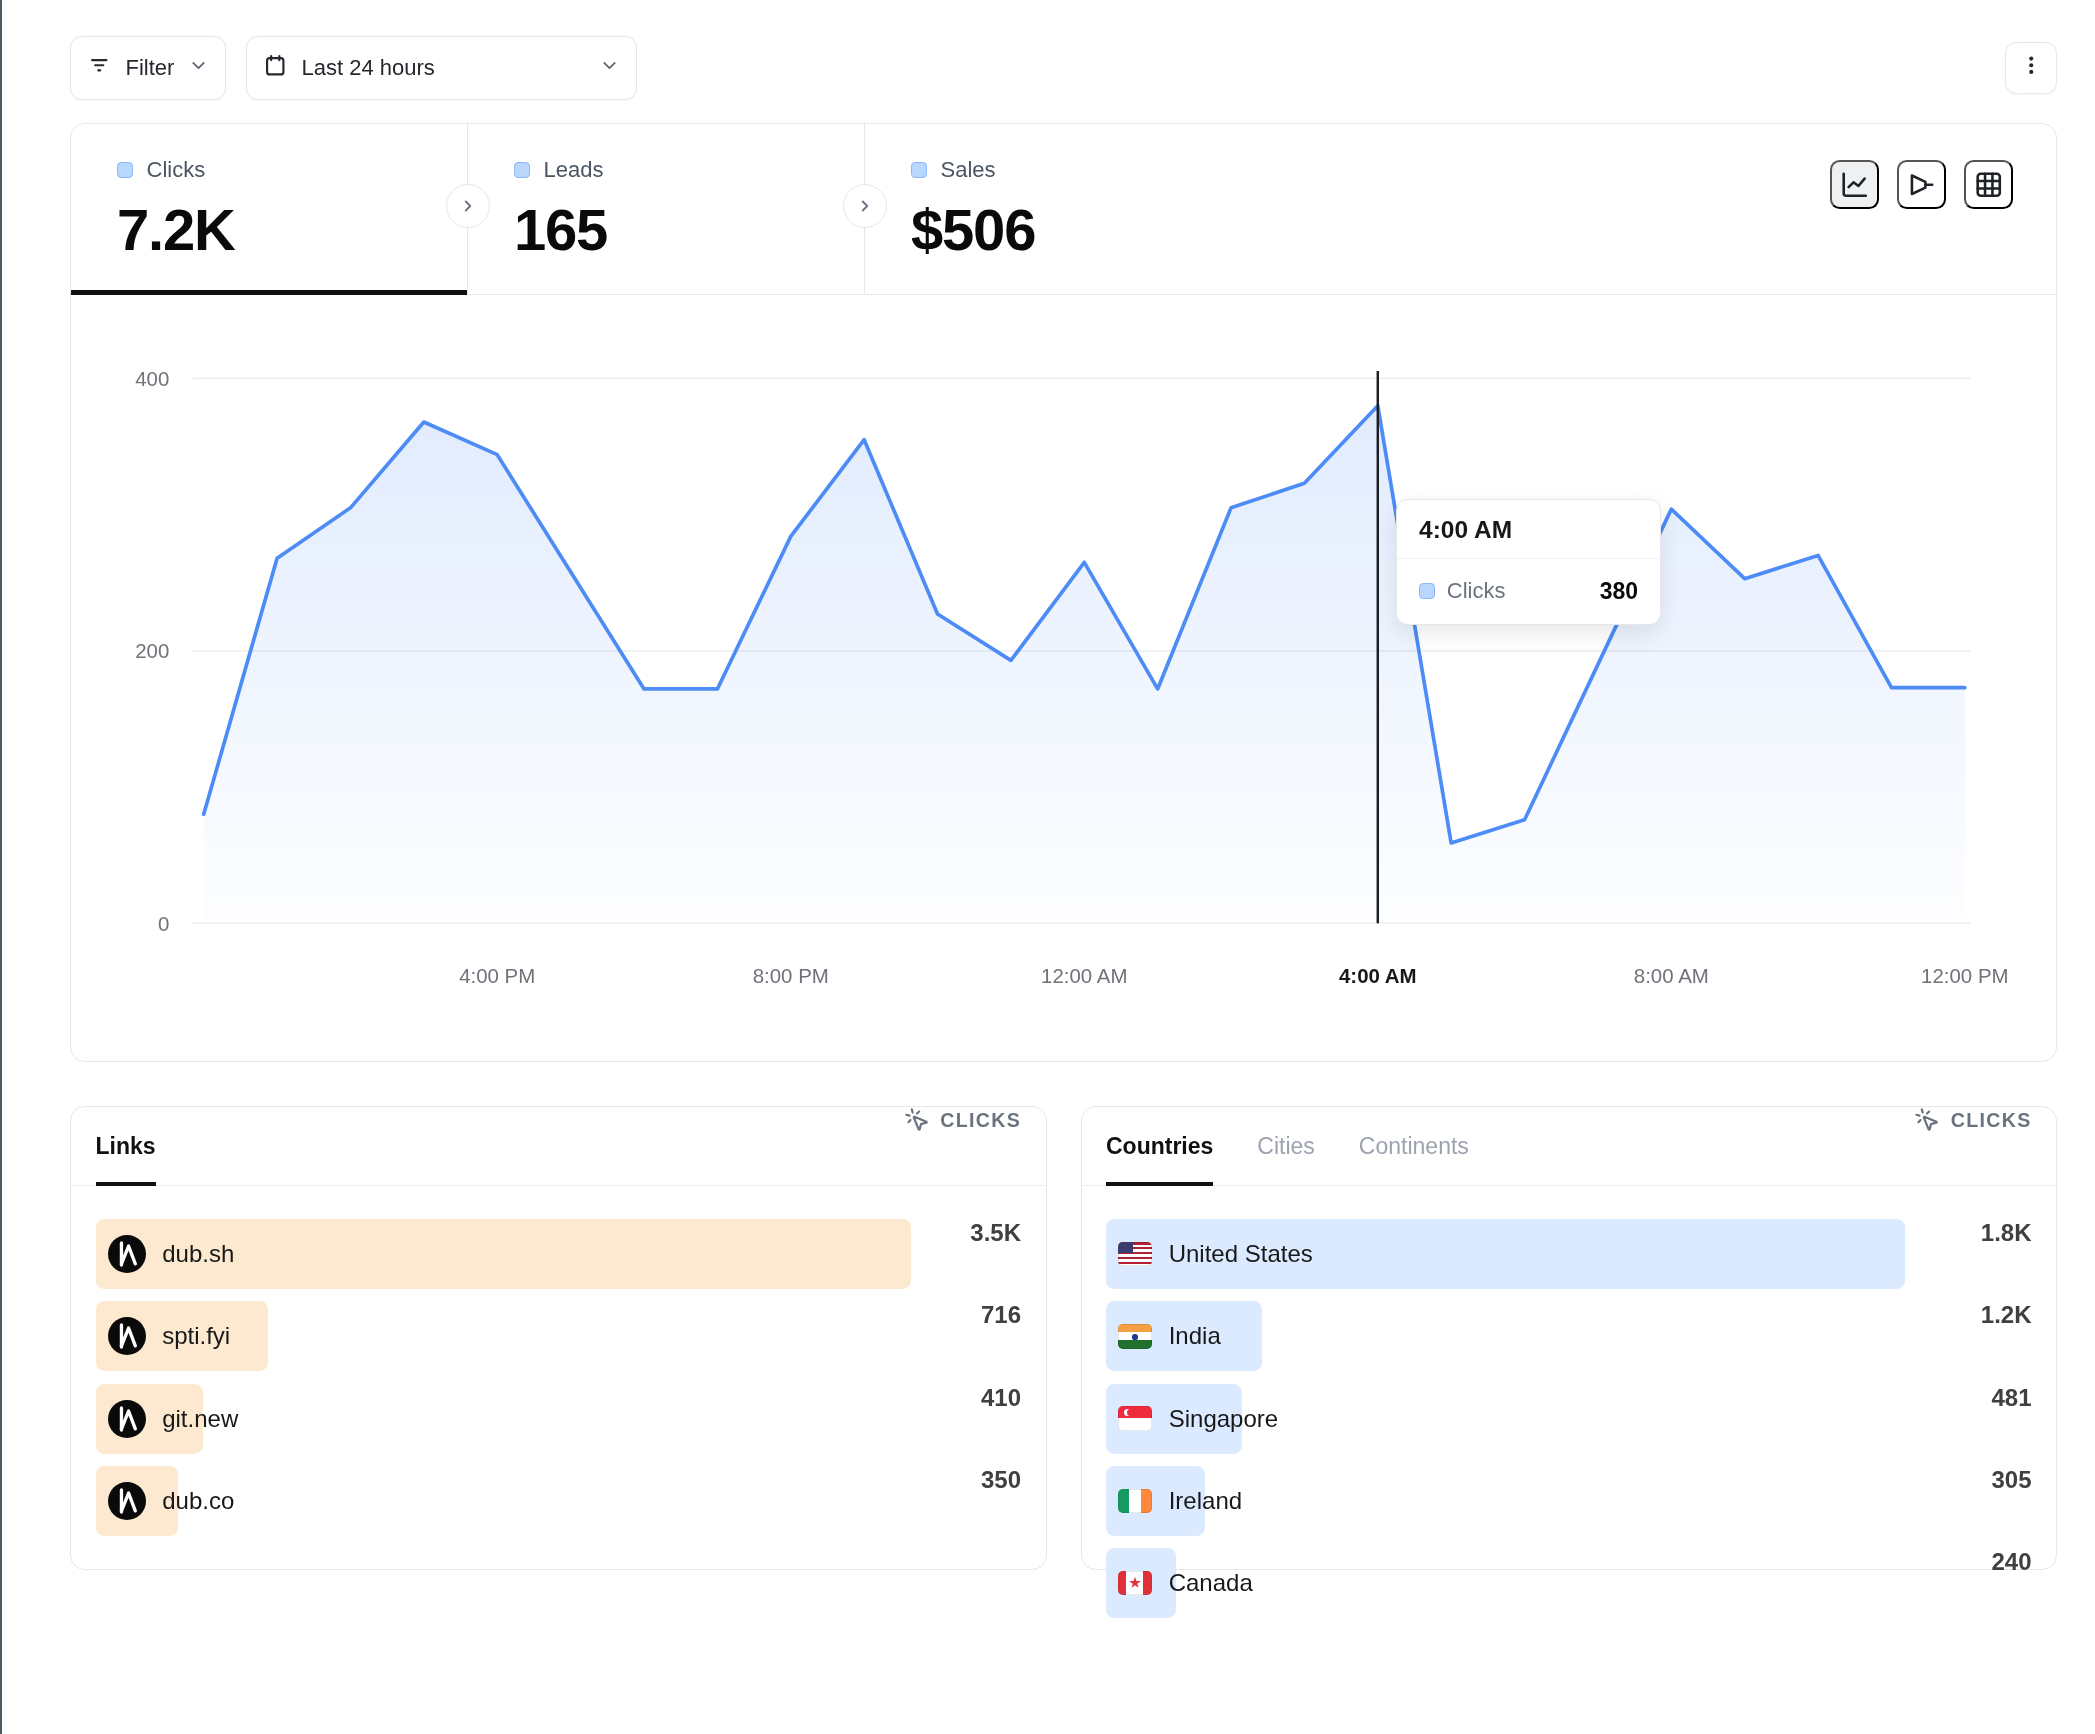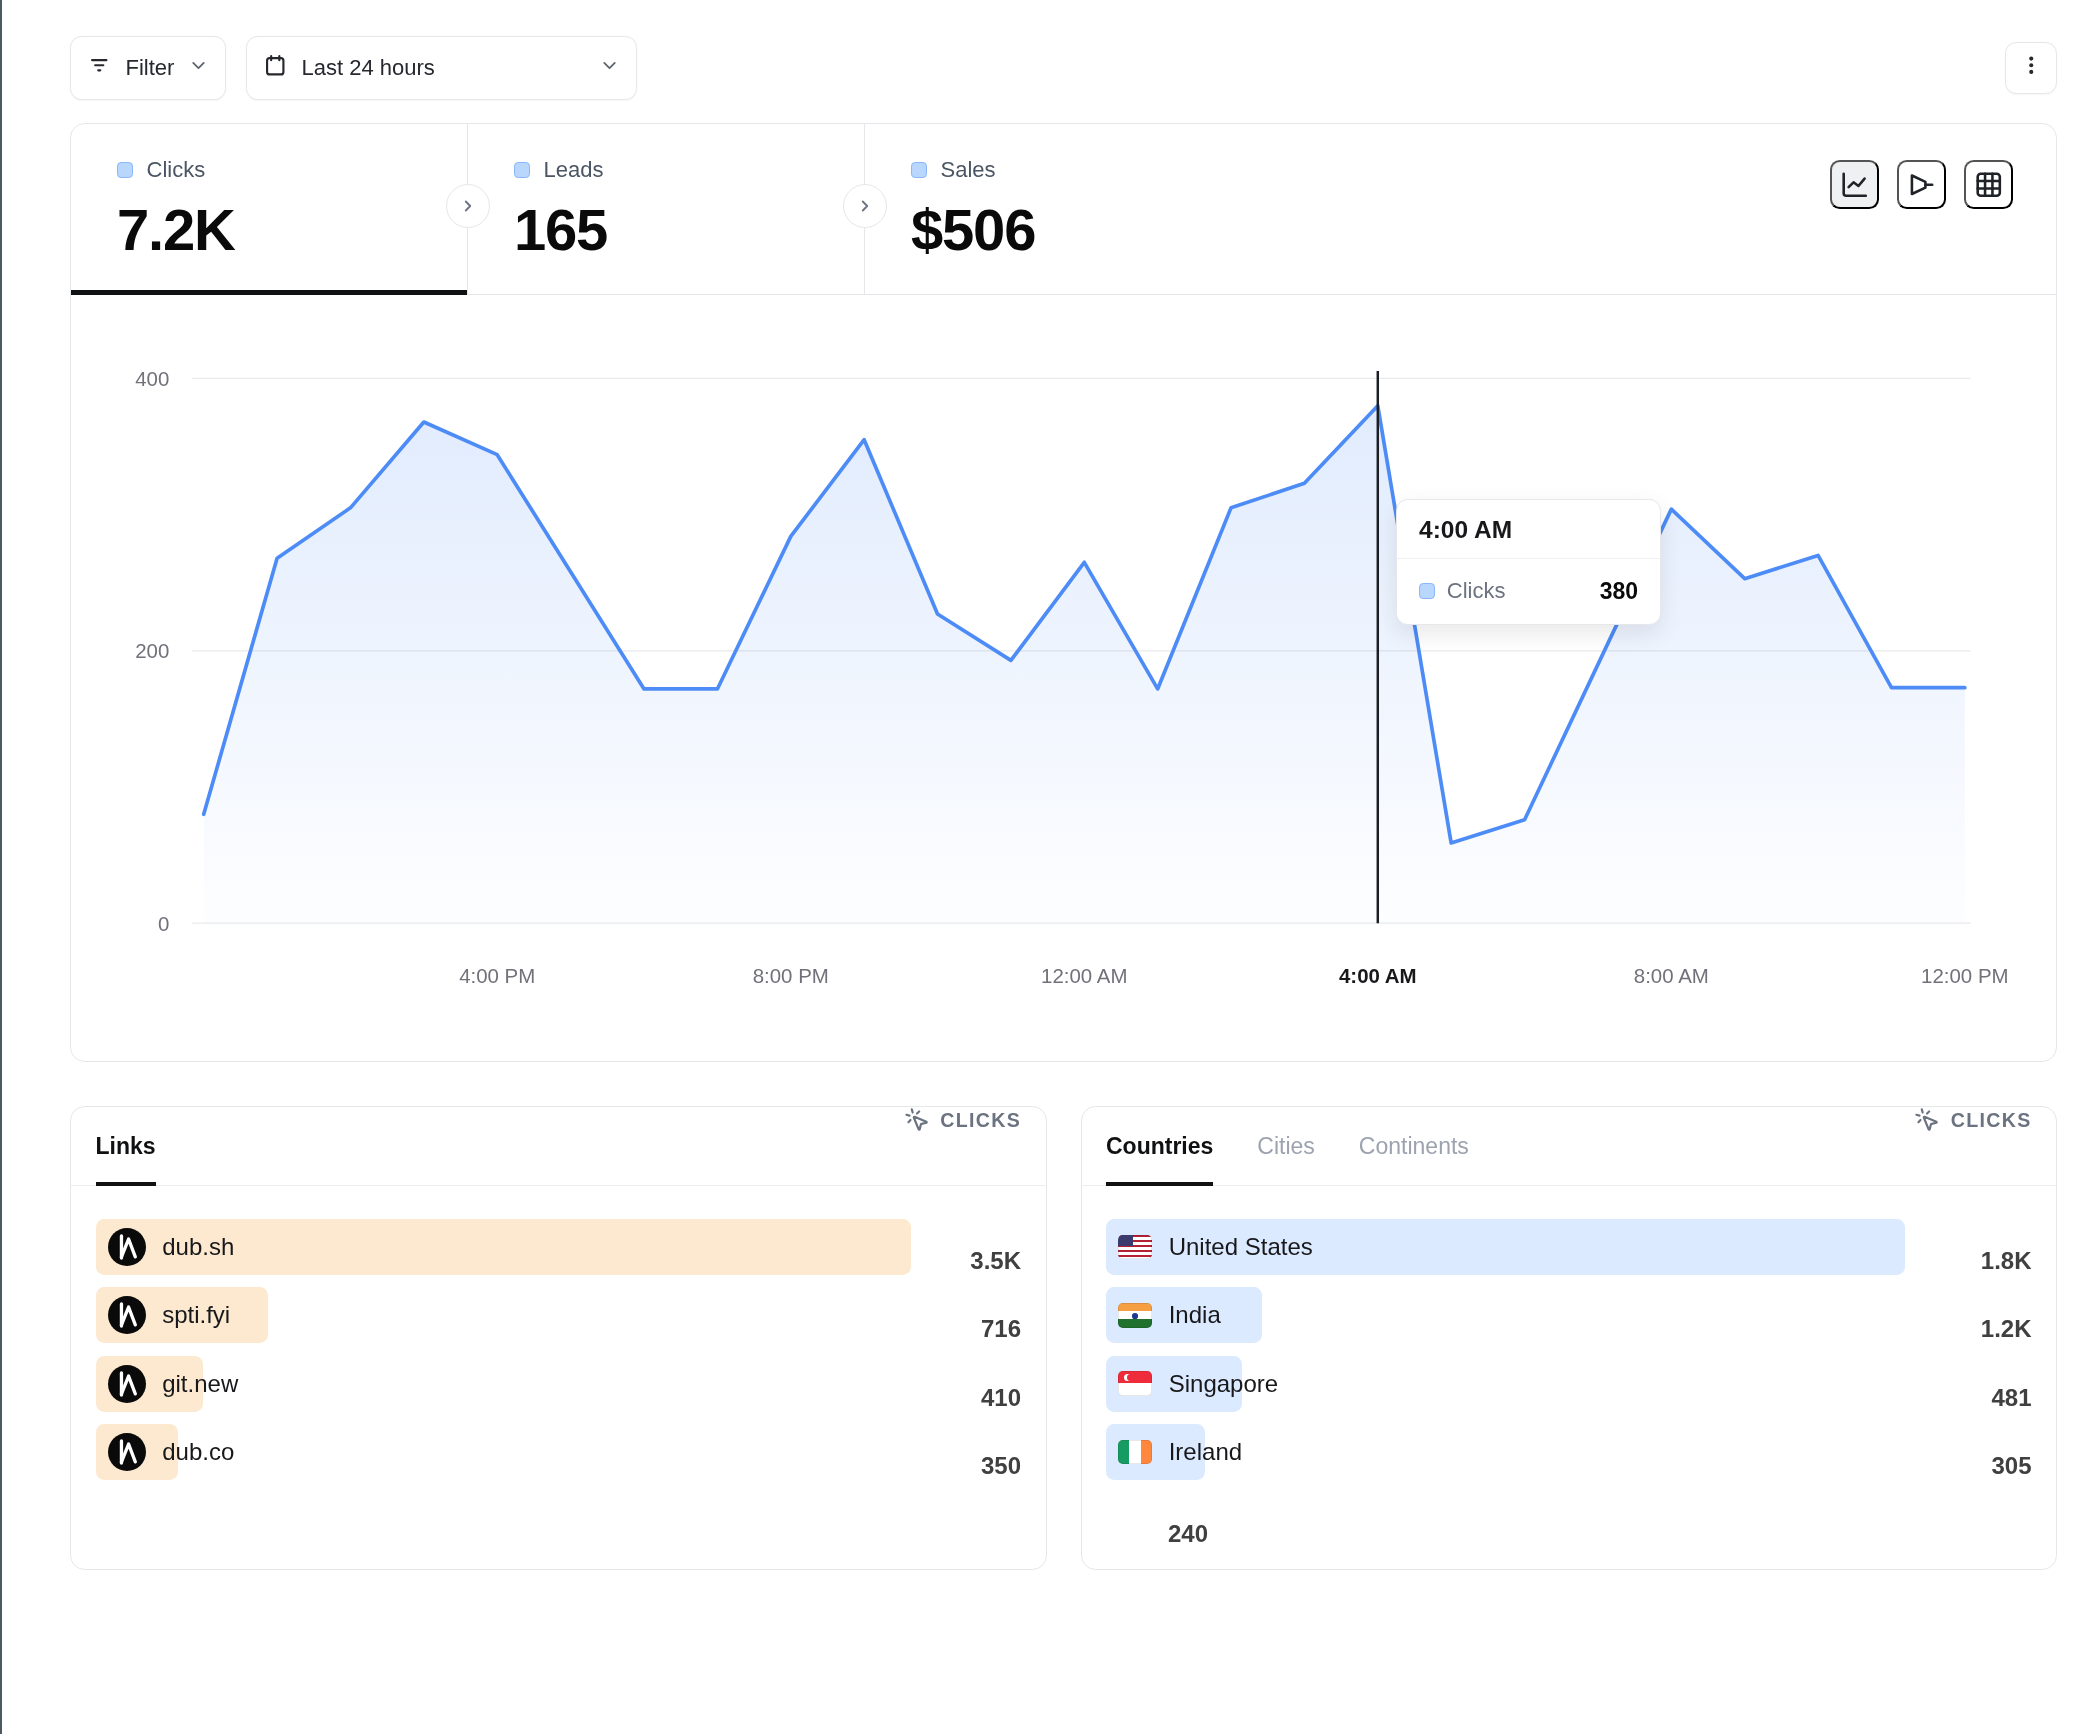--- a/index.html
+++ b/index.html
@@ -59,21 +59,21 @@
   .panel { flex:1; height:464px; border:1.2px solid #e6e7ea; border-radius:14.7px; background:#fff; position:relative; }
   .panel-header { height:79px; display:flex; align-items:flex-start; padding:0 24.5px; border-bottom:1.2px solid #eceef0; }
   .panel-tab { position:relative; height:100%; display:flex; align-items:center; margin-right:44px;
     font-size:23px; color:#9ca3af; font-weight:500; cursor:pointer; }
   .panel-tab.active { color:#101113; font-weight:650; }
   .panel-tab .tab-underline { display:none; position:absolute; left:0; right:0; bottom:-1.2px; height:4.1px; background:#101113; }
   .panel-tab.active .tab-underline { display:block; }
   .metric-badge { margin-left:auto; display:flex; align-items:center; gap:10.6px; font-size:19.6px; letter-spacing:1.3px;
     color:#6b7280; font-weight:550; cursor:pointer; }
   .rows { padding:33px 24.5px 0; display:flex; flex-direction:column; gap:12.3px; }
-  .row { height:56px; display:flex; align-items:flex-end; cursor:pointer; }
+  .row { height:70px; display:flex; align-items:flex-start; cursor:pointer; }
   .bar-zone { flex:1; position:relative; height:100%; }
   .bar { position:absolute; left:0; top:0; bottom:0; border-radius:8.2px; }
   .row-content { position:relative; height:100%; display:flex; align-items:center; gap:16.4px; padding-left:12.3px; }
   .row-label { font-size:24px; color:#18181b; font-weight:500; }
   .row-value { width:102px; text-align:right; font-size:24px; font-weight:650; color:#404040; }
 
   .dub-ic { width:38px; height:38px; flex:none; }
   .flag { width:34px; height:24.5px; border-radius:4.9px; position:relative; overflow:hidden; flex:none;
     box-shadow:inset 0 0 0 0.8px rgba(0,0,0,.12); }
   .flag-us { background:repeating-linear-gradient(180deg,#b22234 0 2.5px,#fff 2.5px 4.9px); }
@@ -396,19 +396,26 @@
       <div class="bar" style="width: 12%; background: rgb(219, 234, 254);"></div>
       <div class="row-content">
         <span class="flag flag-ie"></span>
         <span class="row-label">Ireland</span>
       </div>
     </div>
     <span class="row-value">305</span>
   </div>
 
   <div class="row">
+    <div class="bar-zone">
+      <div class="bar" style="width: 8.5%; background: rgb(219, 234, 254);"></div>
+      <div class="row-content">
+        <span class="flag flag-ca"></span>
+        <span class="row-label">Canada</span>
+      </div>
+    </div>
     <span class="row-value">240</span>
   </div>
 </div>
     </section>
   </div>
 </div>
 
 
 </body></html>

